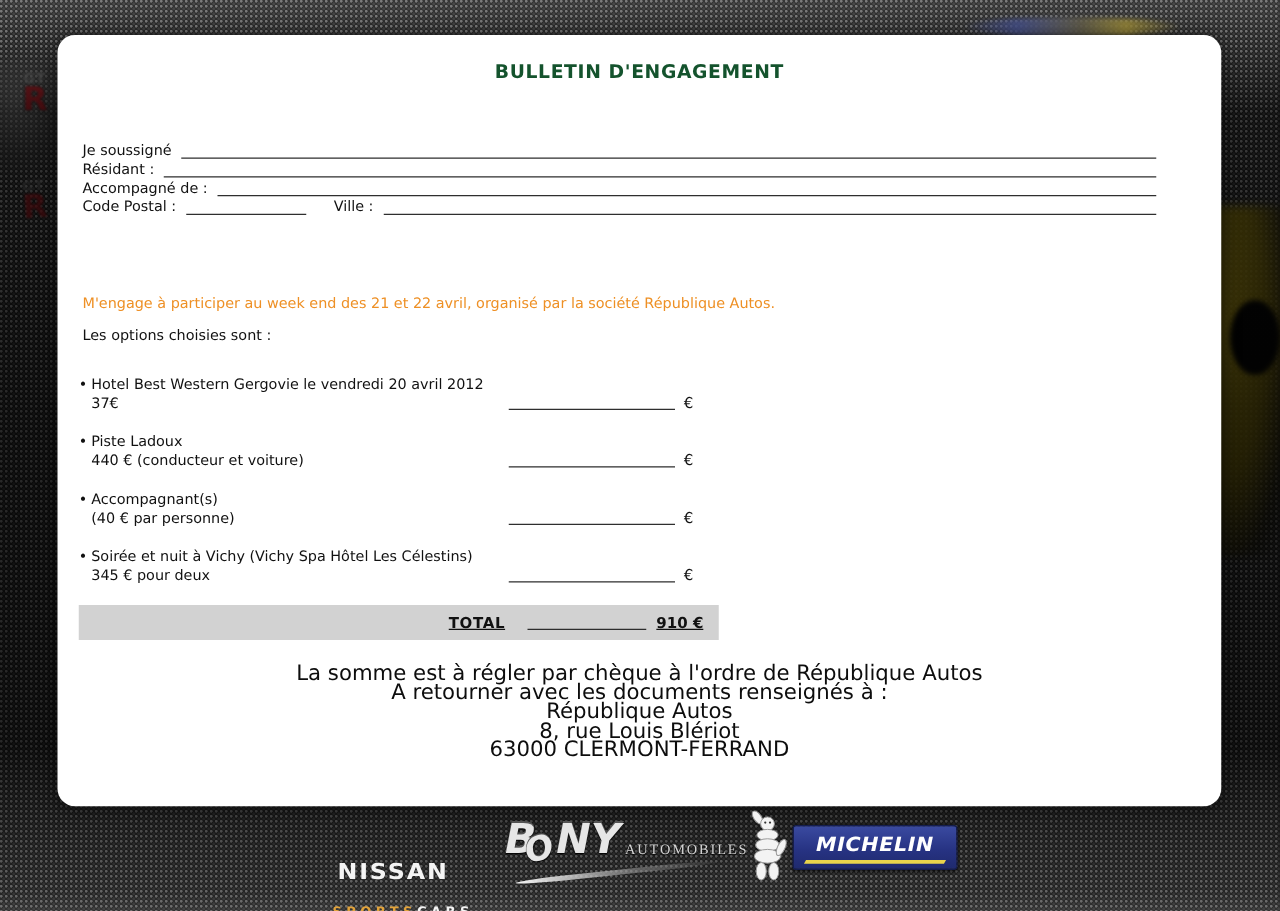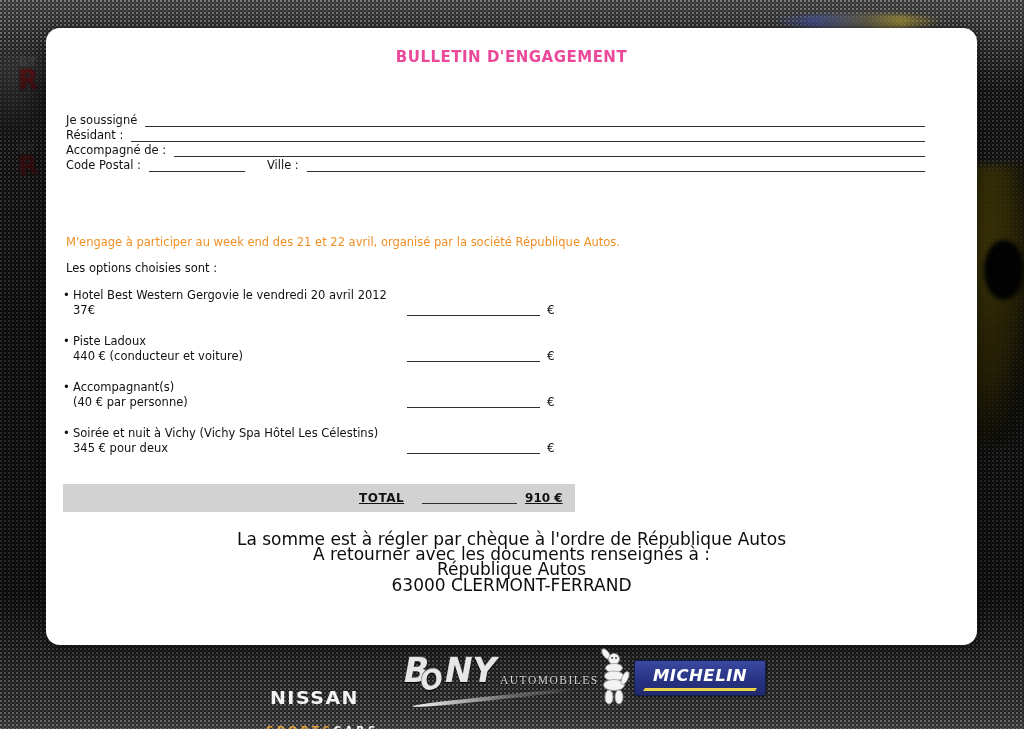--- a/index.html
+++ b/index.html
@@ -35,34 +35,34 @@
     background:linear-gradient(90deg, transparent 0%, #35407c 25%, #55503a 55%, #8d7c28 75%, transparent 100%);}
   .yellow-car{right:-8px;top:165px;width:70px;height:280px;filter:blur(4px);opacity:.85;
     background:radial-gradient(ellipse at 25% 35%, #96820e 0%, #665807 45%, rgba(20,18,4,.6) 75%, transparent 90%);}
   .yellow-wheel{right:0px;top:240px;width:40px;height:60px;border-radius:50%;background:#050505;filter:blur(2px);}
 
   
   .card{position:absolute;left:46px;top:28px;width:931px;height:617px;z-index:3;
     background:#fff;border-radius:14px;box-shadow:0 2px 14px rgba(0,0,0,.55);
     color:#111;font-size:11.5px;}
   .title{position:absolute;left:0;right:0;top:20px;text-align:center;
-    font-size:15px;font-weight:bold;letter-spacing:.5px;color:#ec4899;}
+    font-size:15px;font-weight:bold;letter-spacing:.5px;color:#14532d;}
 
   .sec-fields{position:absolute;left:20px;right:52px;top:84px;}
   .row{display:flex;align-items:flex-end;height:15px;margin-bottom:0;white-space:nowrap;}
   .row .lbl{padding-right:8px;}
   .fill{flex:1;border-bottom:1.3px solid #2e2e2e;height:13px;}
   .fill.short{flex:0 0 96px;}
   .row .lbl.ville{margin-left:22px;}
 
   .engagement{position:absolute;left:20px;top:207px;color:#ee9025;}
   .options-intro{position:absolute;left:20px;top:233px;}
 
   .sec-options{position:absolute;left:19px;top:260px;right:52px;}
-  .opt{position:relative;padding-left:8px;margin-bottom:17px;line-height:14.5px;}
+  .opt{position:relative;padding-left:8px;margin-bottom:17px;line-height:14.5px;margin-top:12px;}
   .opt::before{content:"\2022";position:absolute;left:-2px;top:0;}
   .amt{position:absolute;left:342px;bottom:1px;display:flex;align-items:flex-end;}
   .amt .afill{width:133px;border-bottom:1.3px solid #2e2e2e;height:12px;}
   .amt .eur{margin-left:7px;font-size:12px;line-height:12px;}
 
   .total-bar{position:absolute;left:17px;top:456px;width:512px;height:28px;background:#d2d2d2;
     display:flex;align-items:center;font-size:12px;text-decoration:underline;}
   .total-lbl{margin-left:296px;font-weight:bold;letter-spacing:.5px;}
   .total-fill{width:95px;border-bottom:1.4px solid #2e2e2e;height:11px;margin-left:18px;}
   .total-amt{margin-left:8px;font-weight:bold;}
@@ -183,20 +183,21 @@
   <div class="total-bar">
     <span class="total-lbl">TOTAL</span>
     <span class="total-fill"></span>
     <span class="total-amt">910 €</span>
   </div>
 
   <div class="footer-note">
     <div>La somme est à régler par chèque à l'ordre de République Autos</div>
     <div>A retourner avec les documents renseignés à :</div>
     <div>République Autos</div>
+    <div>8, rue Louis Blériot</div>
     <div>63000 CLERMONT-FERRAND</div>
   </div>
 </div>
 
 <div class="logo nissan">
   <div class="word">NISSAN</div>
   <div class="sub">
     <span class="sports">SPORTS</span><span class="cars">CARS</span>
   </div>
 </div>

